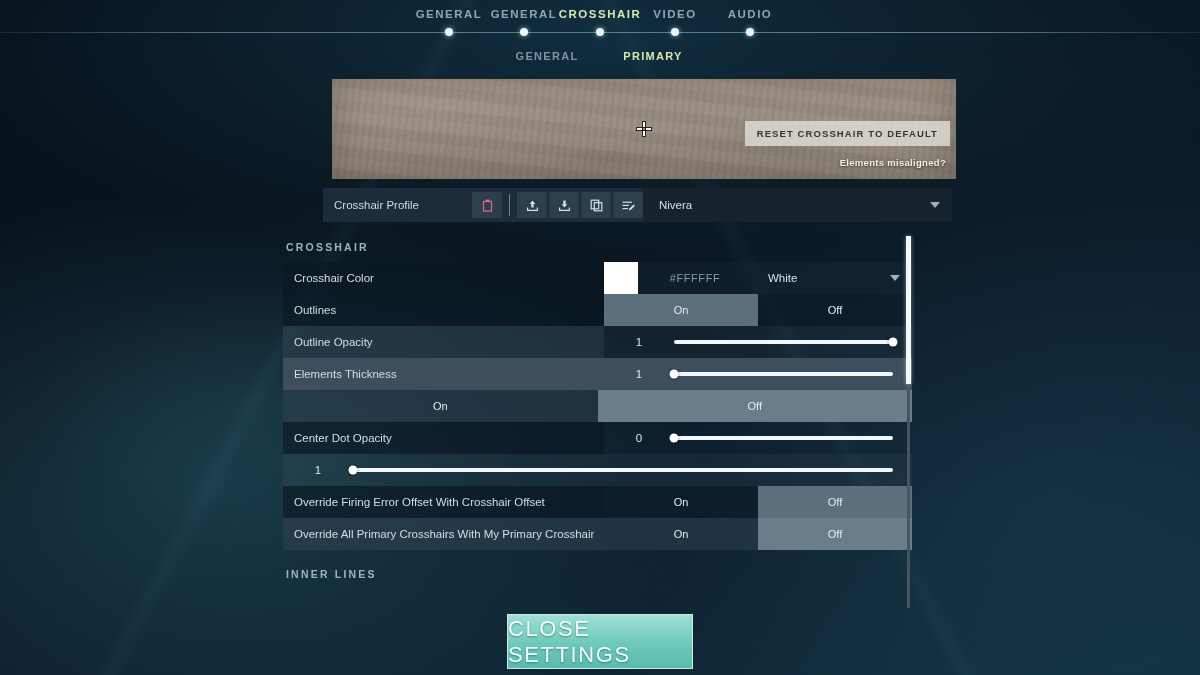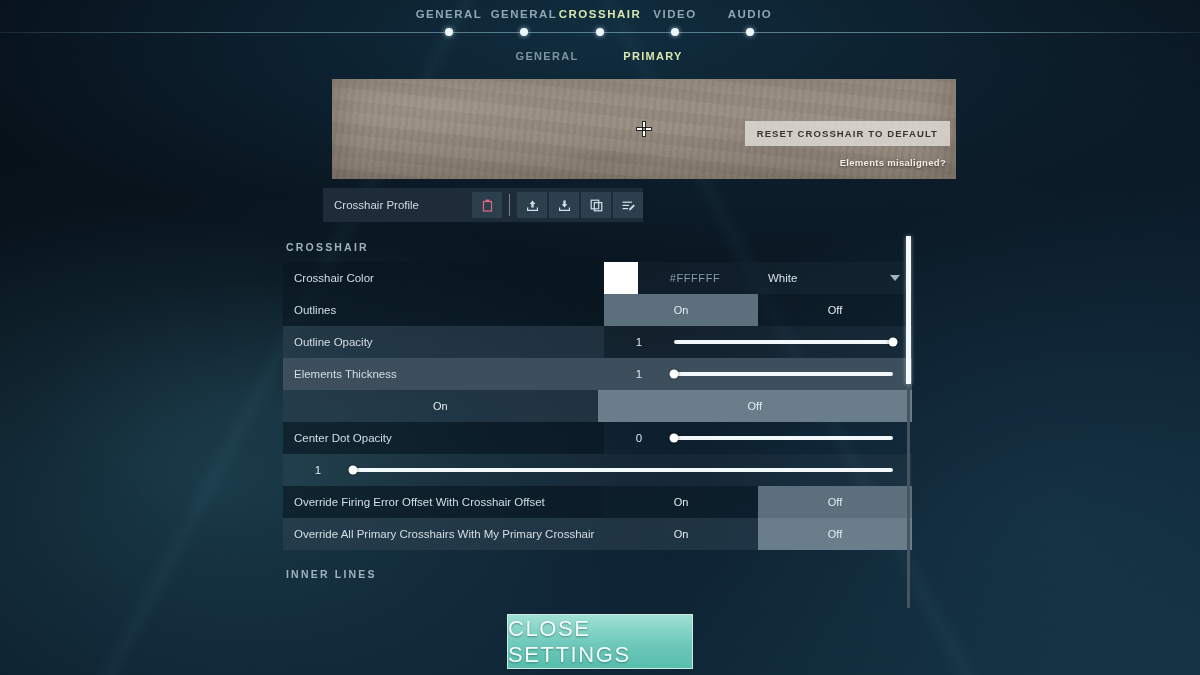--- a/index.html
+++ b/index.html
@@ -256,20 +256,24 @@
       <div class="pf-btn">
         <svg width="14" height="13" viewBox="0 0 14 13">
           <path d="M1.5 3.2 H11" stroke="#cfe0ea" stroke-width="1.2"></path>
           <path d="M1.5 6.4 H8" stroke="#cfe0ea" stroke-width="1.2"></path>
           <path d="M1.5 9.6 H7" stroke="#cfe0ea" stroke-width="1.2"></path>
           <path d="M12.6 5.4 L8.4 9.6 L7.9 11.4 L9.7 10.9 L13.9 6.7 Z" fill="#cfe0ea"></path>
         </svg>
       </div>
     </div>
   </div>
+  <div id="profile-right">
+    <span id="profile-value">Nivera</span>
+    <span class="caret"></span>
+  </div>
 </div>
 
 <div id="panel">
   <div class="sec-head">CROSSHAIR</div>
 
   <div class="row">
     <div class="row-label">Crosshair Color</div>
     <div class="row-ctl">
       <div class="swatch" style="background: rgb(255, 255, 255);"></div>
       <div class="hexval">#FFFFFF</div>

